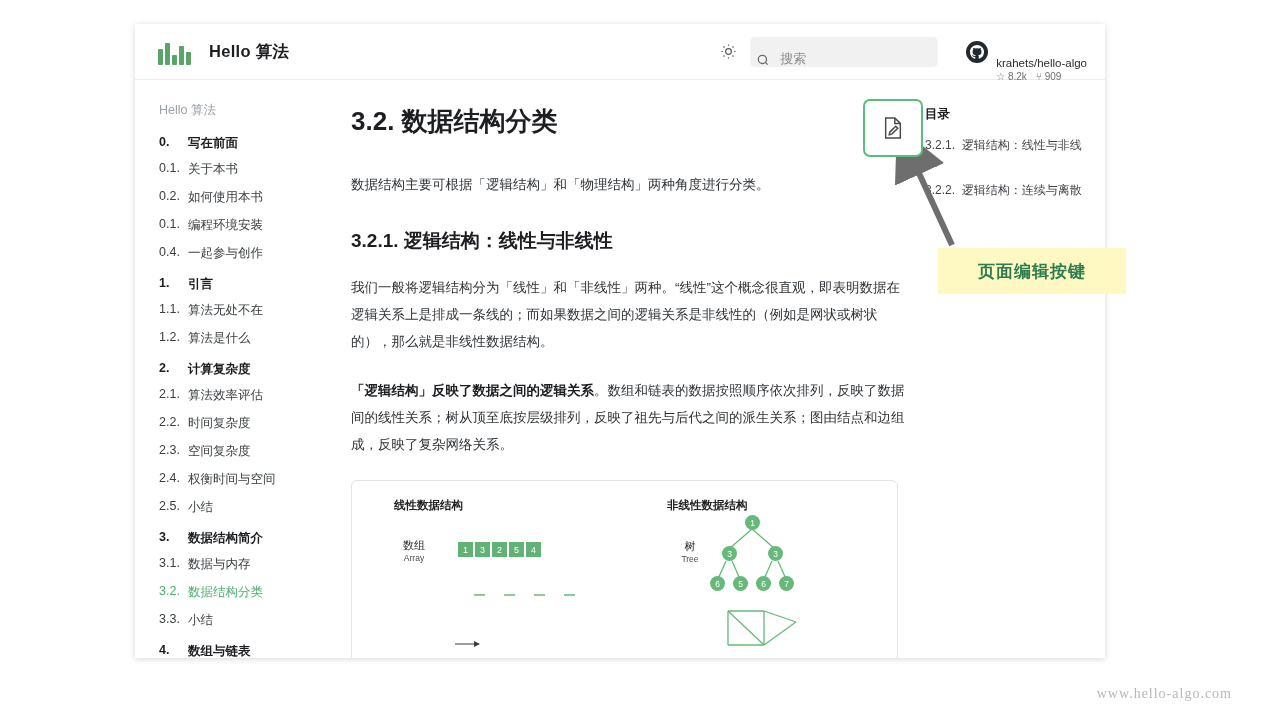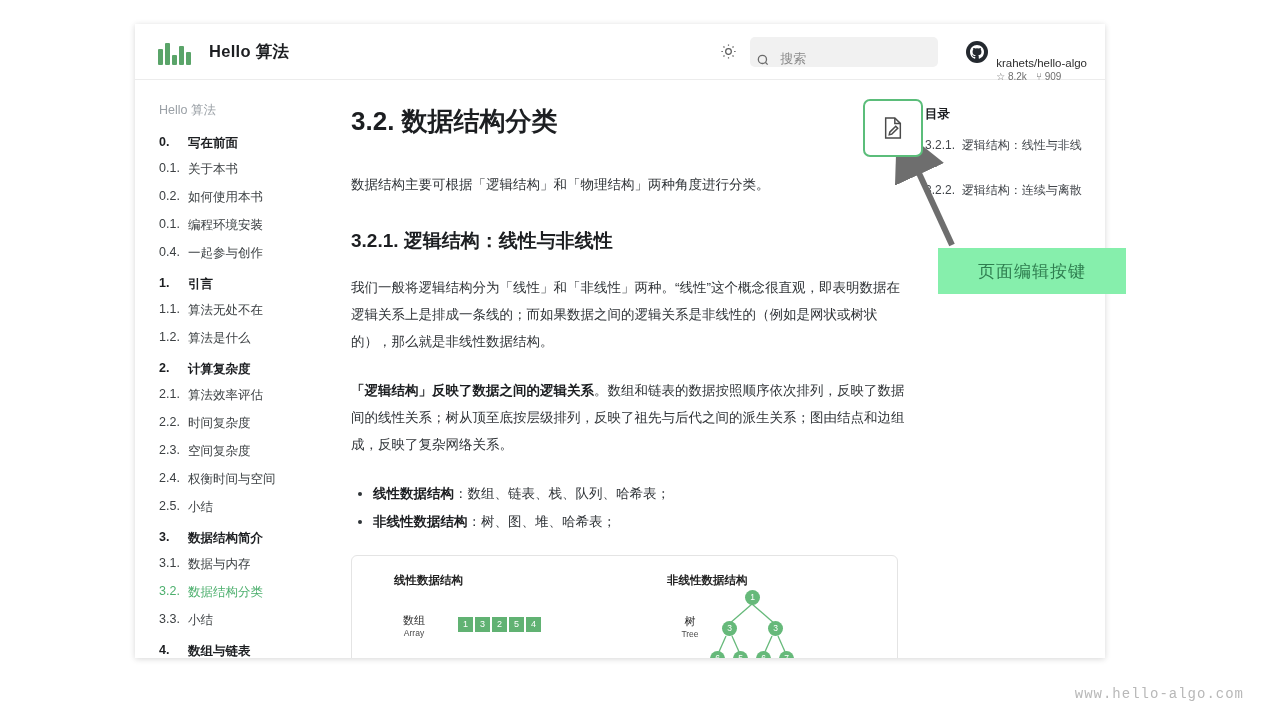--- a/index.html
+++ b/index.html
@@ -277,43 +277,43 @@
     cursor: pointer;
     z-index: 5;
   }
   
   .callout {
     position: absolute;
     left: 938px;
     top: 248px;
     width: 188px;
     height: 46px;
-    background: #86efac;
+    background: #fef9c3;
     display: flex;
     align-items: center;
     justify-content: center;
     font-size: 17px;
-    font-weight: normal;
+    font-weight: bold;
     color: #2e7d4f;
     letter-spacing: 1px;
     z-index: 6;
   }
   .arrow-svg {
     position: absolute;
     left: 880px;
     top: 140px;
     z-index: 4;
   }
   .watermark {
     position: absolute;
-    right: 36px;
+    right: 48px;
     bottom: 18px;
     font-size: 14px;
     color: #b8b8b8;
-    font-family: Liberation Mono, monospace;
+    font-family: Liberation Serif, serif;
     letter-spacing: 1px;
   }
 </style>
 </head>
 <body>
 
 <div class="page">
 
   <div class="site">
 
@@ -456,28 +456,20 @@
         <h1 class="doc-title">3.2.  数据结构分类</h1>
         <p class="para">数据结构主要可根据「逻辑结构」和「物理结构」两种角度进行分类。</p>
         <h2 class="doc-h2">3.2.1.  逻辑结构：线性与非线性</h2>
 
         <p class="para">我们一般将逻辑结构分为「线性」和「非线性」两种。“线性”这个概念很直观，即表明数据在逻辑关系上是排成一条线的；而如果数据之间的逻辑关系是非线性的（例如是网状或树状的），那么就是非线性数据结构。</p>
 
         <p class="para">
           <span class="bold-in">「逻辑结构」反映了数据之间的逻辑关系</span><span>。数组和链表的数据按照顺序依次排列，反映了数据间的线性关系；树从顶至底按层级排列，反映了祖先与后代之间的派生关系；图由结点和边组成，反映了复杂网络关系。</span>
         </p>
 
-        <ul class="bullets">
-          <li>
-            <span class="bold-in">线性数据结构</span><span>：数组、链表、栈、队列、哈希表；</span>
-          </li>
-          <li>
-            <span class="bold-in">非线性数据结构</span><span>：树、图、堆、哈希表；</span>
-          </li>
-        </ul>
 
         <div class="figure">
           <div class="fig-head" style="left:42px; top:17px;">线性数据结构</div>
           <div class="fig-head" style="left:315px; top:17px;">非线性数据结构</div>
 
           <div class="fig-label" style="left:36px; top:57px; width:52px;">
             <span class="cn">数组</span>
             <span class="en">Array</span>
           </div>
           <div class="cellrow" style="left:105px; top:60px;">

